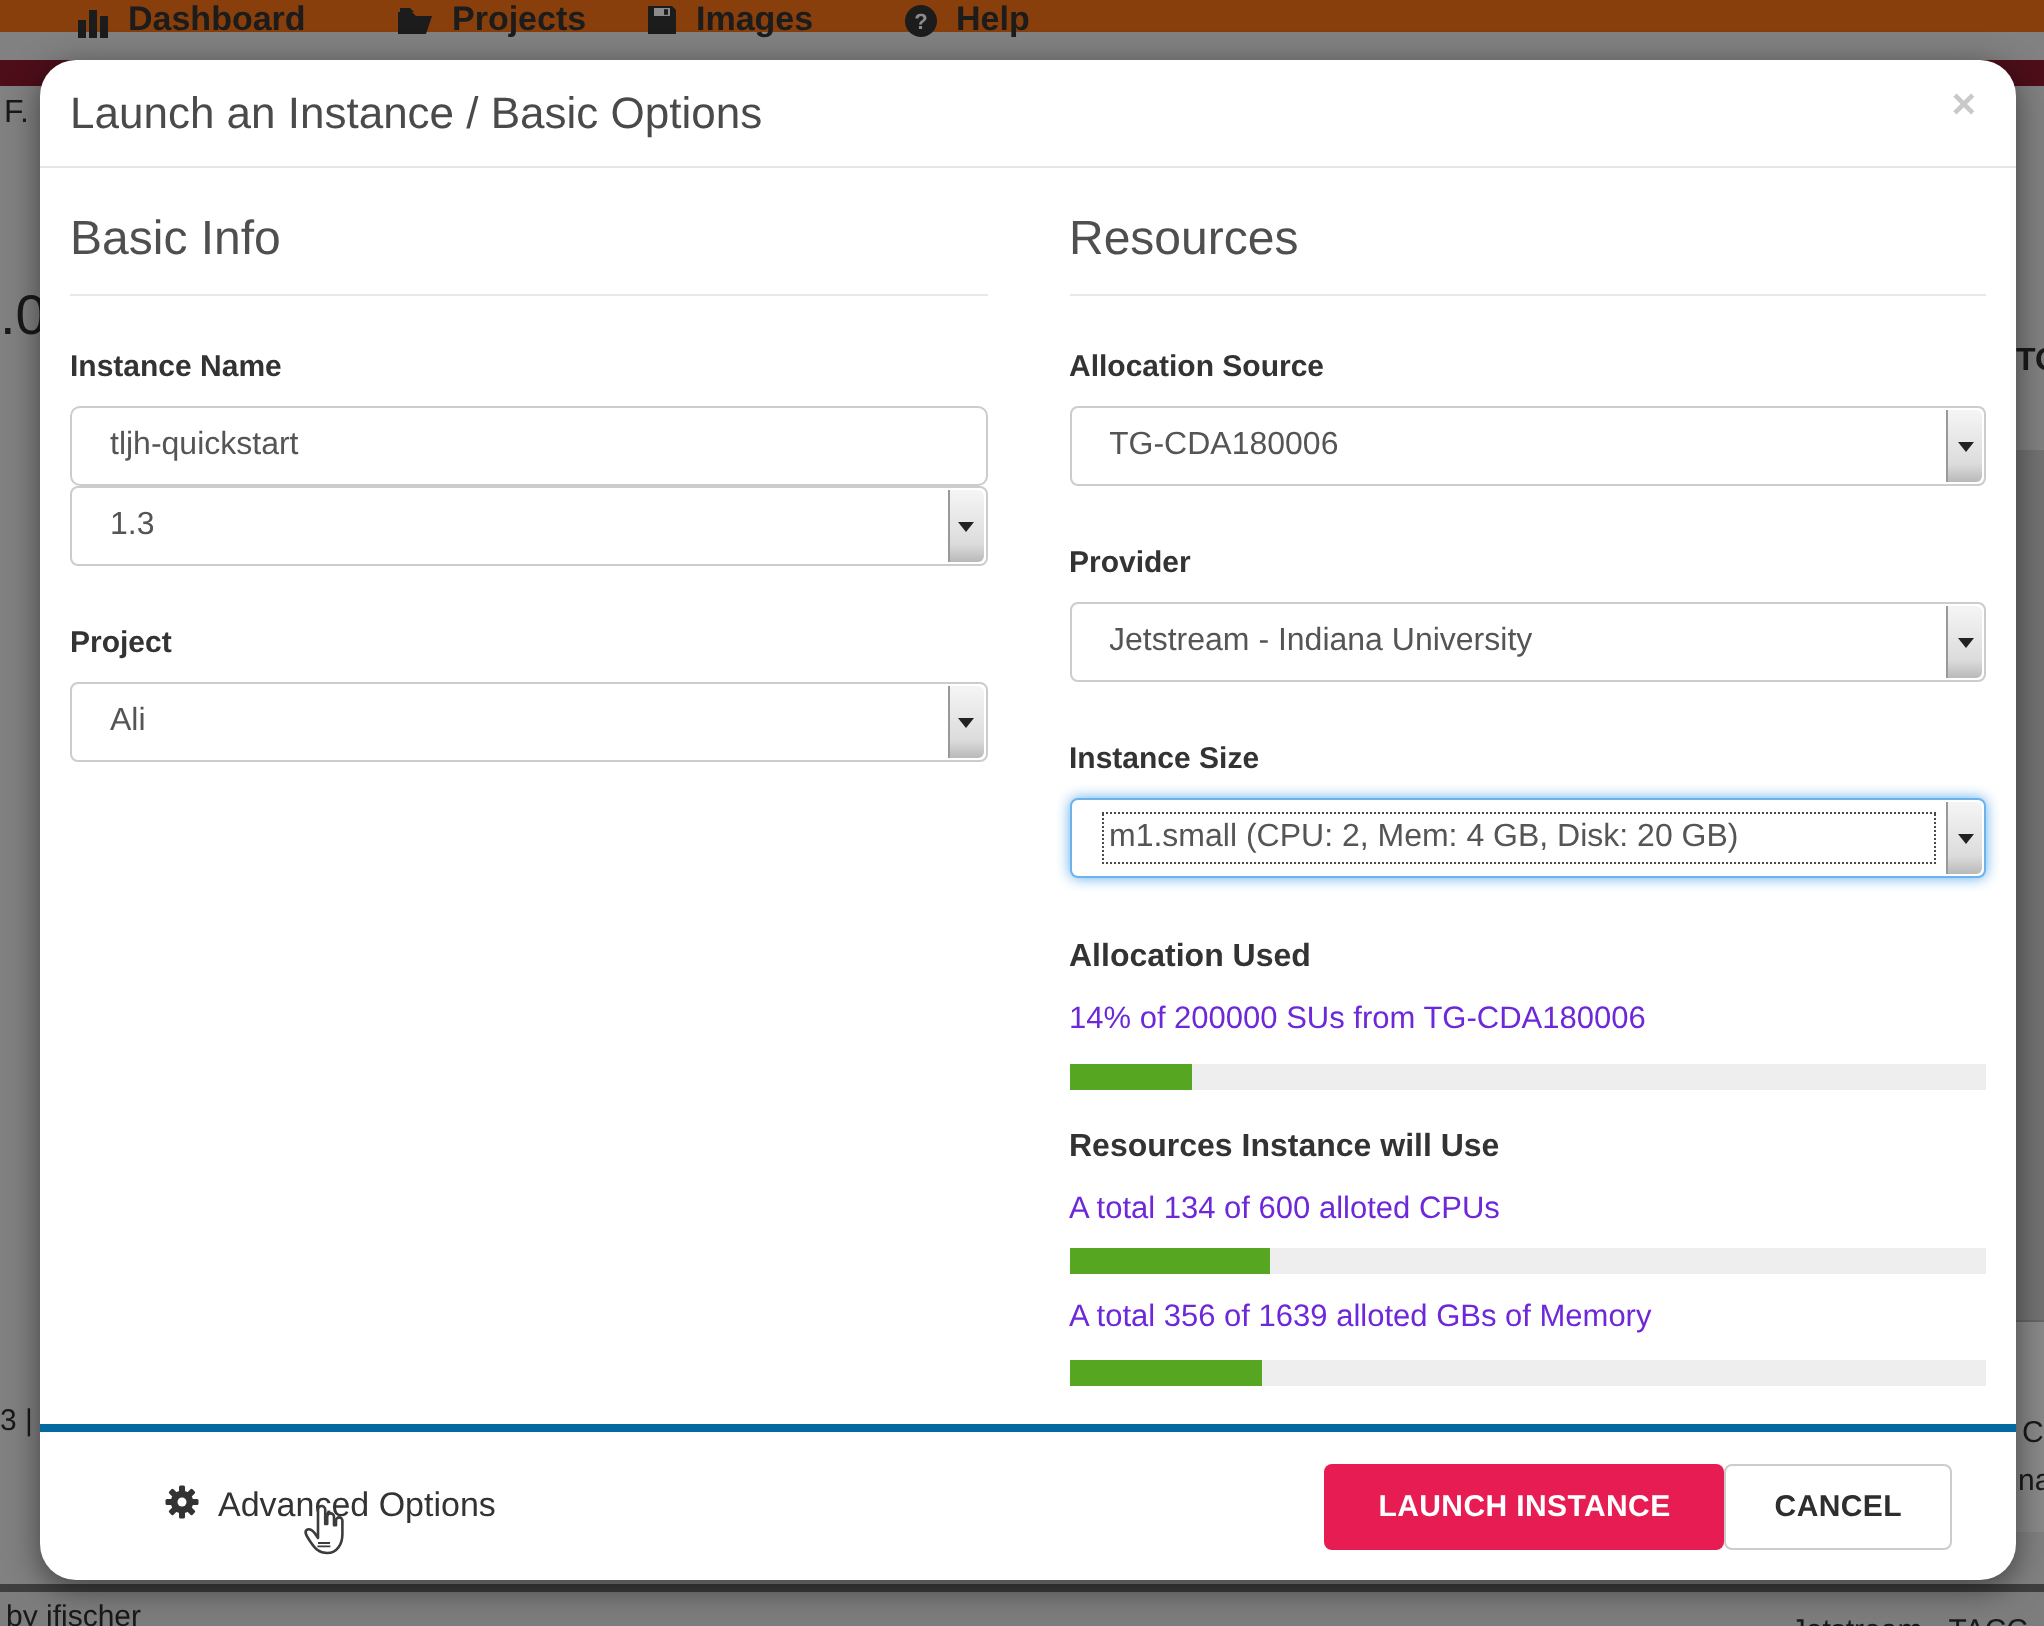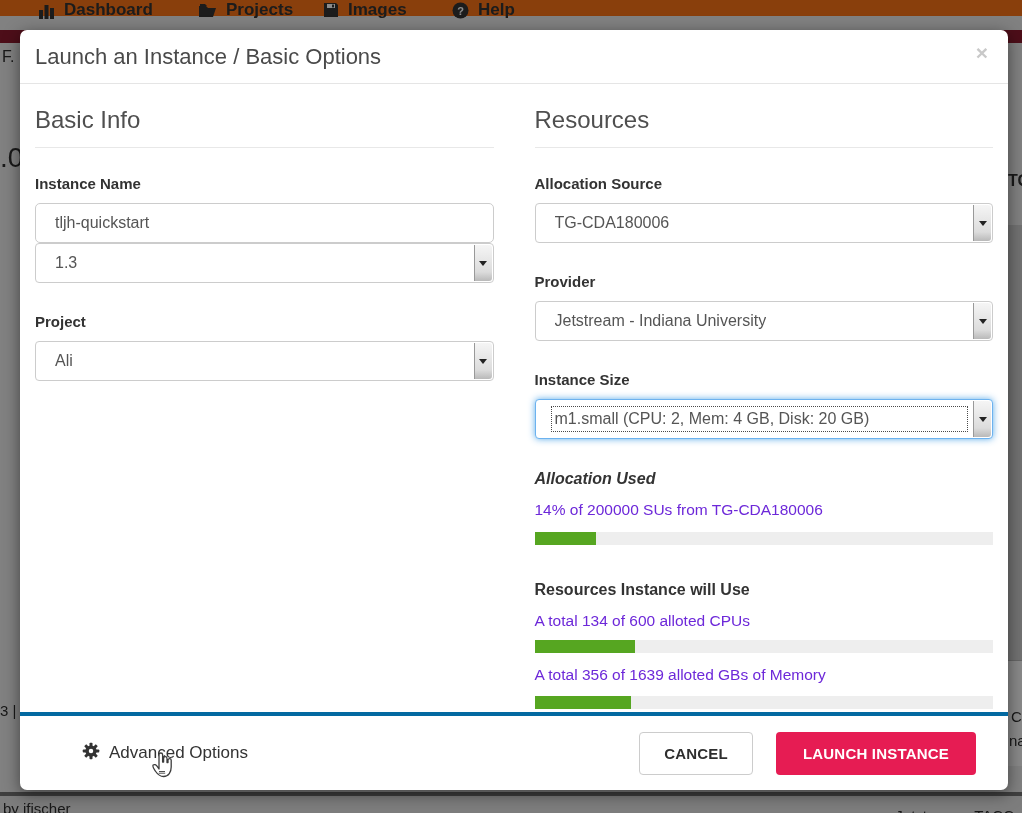--- a/index.html
+++ b/index.html
@@ -15,42 +15,42 @@
     font-size:17px;font-weight:700;color:#333;height:26px;}
   .nav-item svg{display:block;}
   .maroon-bar{position:absolute;top:30px;left:0;right:0;height:13px;background:#8d1a2e;}
   .bg-frag{position:absolute;color:#2e2e2e;}
   .bg-block-mid{position:absolute;left:500px;right:0;top:225px;height:435px;background:#cfcfcf;}
   .bg-block-low{position:absolute;left:500px;right:0;top:660px;height:105px;background:#fafafa;border-top:1px solid #bbb;}
   .bg-bottom{position:absolute;left:0;right:0;top:792px;height:21px;background:#e4e4e4;border-top:4px solid #737373;}
   .overlay{position:absolute;inset:0;background:rgba(0,0,0,0.45);}
   
   .modal{position:absolute;left:20px;top:30px;width:988px;height:760px;background:#fff;
-    border-radius:7px;box-shadow:0 4px 16px rgba(0,0,0,.5);}
+    border-radius:18px;box-shadow:0 4px 16px rgba(0,0,0,.5);}
   .modal-header{position:relative;padding:14px 15px 13px;border-bottom:1px solid #e5e5e5;}
   .modal-title{font-size:22px;color:#4a4a4a;}
   .modal-close{position:absolute;right:20px;top:12px;font-size:21px;font-weight:700;color:#c9c9c9;cursor:pointer;line-height:1;}
   .modal-body{display:flex;gap:41px;padding:6px 15px 0;}
   .col{width:459px;}
   .col-heading{font-size:24px;color:#4f4f4f;margin-top:16px;padding-bottom:13px;border-bottom:1px solid #e8e8e8;}
   .field-label{font-size:15px;font-weight:700;color:#333;margin:30px 0 11px;}
   .first-label{margin-top:27px;}
   .text-input{box-sizing:border-box;width:100%;height:40px;border:1px solid #ccc;border-radius:5px;
     padding:0 12px 0 19px;font-size:16px;color:#555;font-family:inherit;outline:none;}
   .select{box-sizing:border-box;position:relative;width:100%;height:40px;border:1px solid #ccc;border-radius:4px;
     background:#fff;display:flex;align-items:center;padding:0 28px 0 19px;font-size:16px;color:#555;cursor:pointer;}
   .select .value{white-space:nowrap;overflow:hidden;}
   .caret-strip{position:absolute;right:1px;top:1px;bottom:1px;width:17px;border-left:1px solid #999;
     background:linear-gradient(#f5f5f5 0%,#dcdcdc 75%,#b9b9b9 100%);border-radius:0 3px 3px 0;
     display:flex;align-items:center;justify-content:center;}
   .caret-strip .tri{width:0;height:0;border:4px solid transparent;border-top:5px solid #222;margin-top:5px;}
   .select.focused{border-color:#6cb2ef;box-shadow:0 0 7px rgba(77,163,231,.9);}
   .select.focused .value{outline:1px dotted #4a4a4a;outline-offset:3px;flex:1;}
   .sub-heading{font-size:16px;font-weight:700;color:#333;}
-  .mt31{margin-top:31px;font-style:italic;}  .mt36{margin-top:36px;}  .mt37{margin-top:37px;}
+  .mt31{margin-top:31px;}  .mt36{margin-top:20px;}  .mt37{margin-top:37px;}
   .usage-text{font-size:15.5px;color:#6d28d9;margin-top:13px;}
   .track{height:13px;background:#eee;margin-top:13px;}
   .bar{height:100%;background:#56a621;}
   .modal-footer{position:absolute;left:0;right:0;bottom:0;height:78px;border-top:4px solid #0369a1;
     display:flex;align-items:center;padding:0 32px;box-sizing:border-box;}
   .adv-opt{display:flex;align-items:center;gap:9px;margin-left:30px;font-size:17px;color:#333;cursor:pointer;}
   .footer-spacer{flex:1;}
   .btn{border-radius:4px;font-size:15px;font-weight:700;font-family:inherit;cursor:pointer;letter-spacing:.2px;}
   .btn-cancel{background:#fff;border:1px solid #ccc;color:#2e2e2e;padding:12px 24px;}
   .btn-launch{border:none;color:#fff;padding:13px 27px;margin-left:23px;}
@@ -207,22 +207,22 @@
             <rect x="10" y="1" width="4" height="22" rx="1" transform="rotate(90 12 12)"></rect>
             <rect x="10" y="1" width="4" height="22" rx="1" transform="rotate(135 12 12)"></rect>
             <circle cx="12" cy="12" r="7.5"></circle>
           </g>
           <circle cx="12" cy="12" r="3" fill="#fff"></circle>
         </svg>
       </span>
       <span>Advanced Options</span>
     </div>
     <div class="footer-spacer"></div>
+    <button class="btn btn-launch" style="background: rgb(230, 28, 83);">LAUNCH INSTANCE</button>
     <button class="btn btn-cancel">CANCEL</button>
-    <button class="btn btn-launch" style="background: rgb(230, 28, 83);">LAUNCH INSTANCE</button>
   </div>
 </div>
 
 <span class="hand-cursor">
   <svg width="24" height="26" viewBox="0 0 24 26">
     <path d="M9 2.8 C9 1.8 9.8 1 10.8 1 C11.8 1 12.6 1.8 12.6 2.8 L12.6 10 L13.6 10 L13.6 6.4 C13.6 5.4 14.4 4.7 15.3 4.7 C16.2 4.7 17 5.4 17 6.4 L17 10.6 L18 10.6 L18 8.3 C18 7.4 18.7 6.7 19.6 6.7 C20.5 6.7 21.2 7.4 21.2 8.3 L21.2 15 C21.2 20 18.6 24.5 13.6 24.5 C9.5 24.5 7.6 22.4 5.3 19 C3.6 16.5 2 14.2 3.2 13.1 C4.3 12.1 6 12.7 7.2 14.4 L9 17 Z" fill="#ffffff" stroke="#3c3c3c" stroke-width="1.3" stroke-linejoin="round"></path>
     <path d="M9 19.5 h6 M8.7 21.2 h6.5" stroke="#3c3c3c" stroke-width="0.9" fill="none"></path>
   </svg>
 </span>
 

